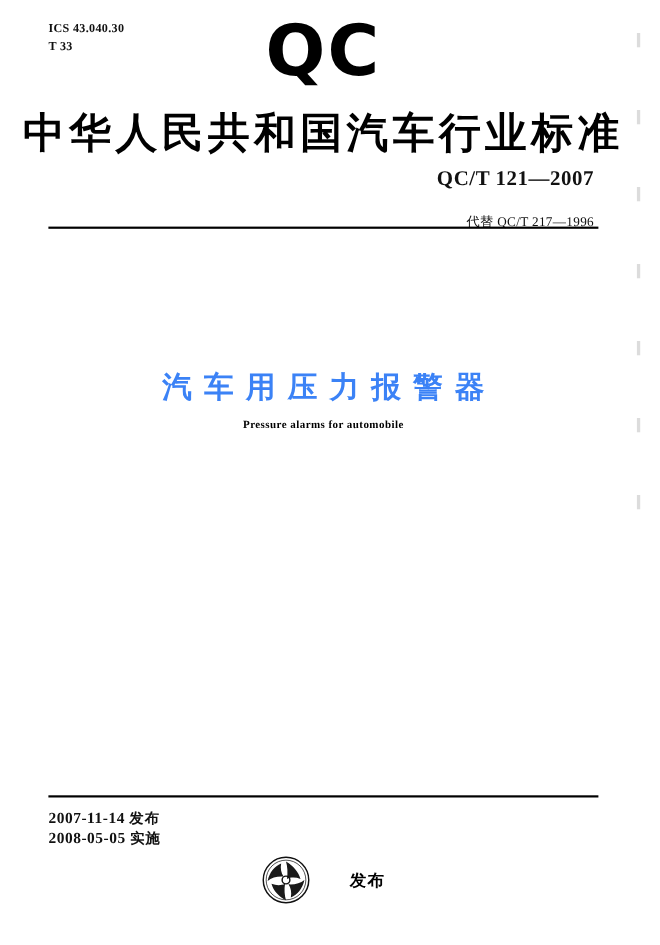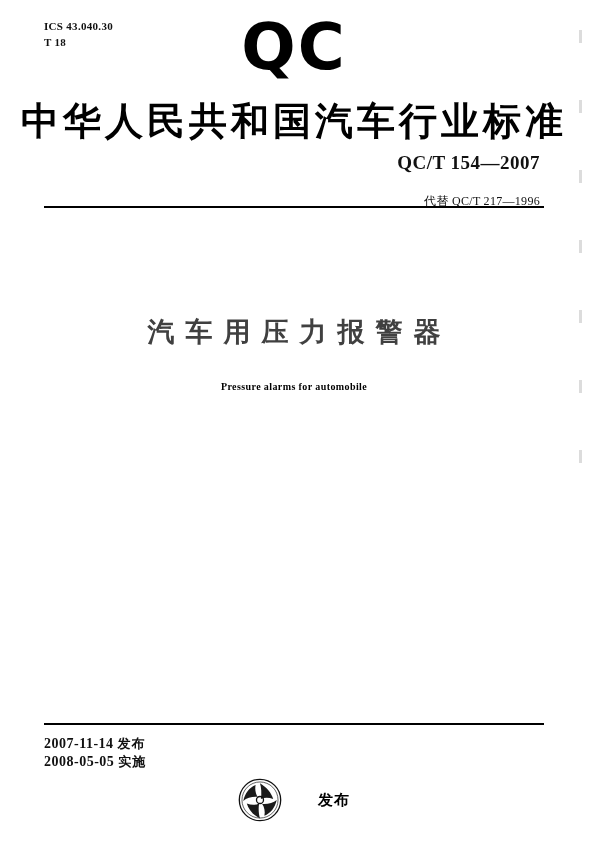--- a/index.html
+++ b/index.html
@@ -92,28 +92,28 @@
     border-top: 2px solid #000;
   }
   .rule-top { top: 206px; }
   .rule-bottom { top: 723px; }
 
   
   .subject-cn {
     position: absolute;
     left: 0;
     right: 0;
-    top: 314px;
+    top: 334px;
     text-align: center;
     font-family: "DejaVu Sans", sans-serif;
     font-weight: bold;
     font-size: 27px;
     letter-spacing: 11px;
     text-indent: 11px;
-    color: #404040;
+    color: #3b82f6;
   }
   .subject-en {
     position: absolute;
     left: 0;
     right: 0;
     top: 381px;
     text-align: center;
     font-family: "Liberation Serif", serif;
     font-weight: bold;
     font-size: 10px;
@@ -191,29 +191,29 @@
     margin-bottom: 57px;
   }
 </style>
 </head>
 <body>
 
 <div class="page">
 
   <div class="ics-block">
     <div>ICS 43.040.30</div>
-    <div>T 18</div>
+    <div>T 33</div>
   </div>
 
   <div class="qc-logo">QC</div>
 
   <div class="std-title">中华人民共和国汽车行业标准</div>
 
   <div class="std-number">
-    <div class="num">QC/T 154—2007</div>
+    <div class="num">QC/T 121—2007</div>
     <div class="replaces">代替 QC/T 217—1996</div>
   </div>
 
   <div class="rule rule-top"></div>
 
   <div class="subject-cn">汽车用压力报警器</div>
   <div class="subject-en">Pressure alarms for automobile</div>
 
   <div class="rule rule-bottom"></div>
 

